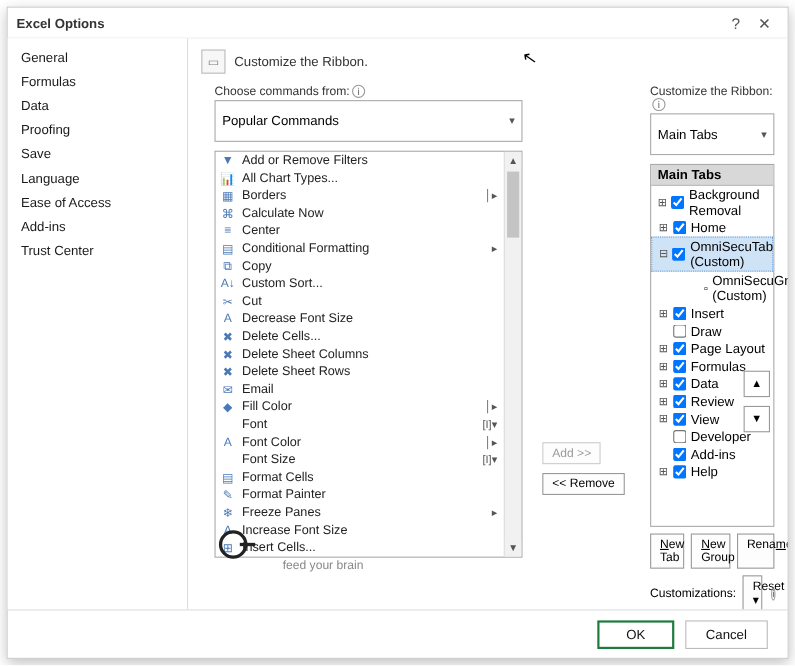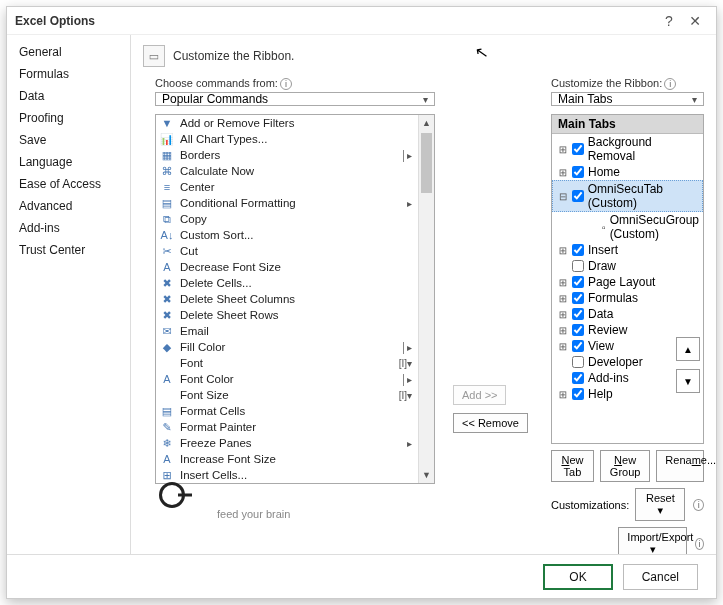--- a/index.html
+++ b/index.html
@@ -15,21 +15,21 @@
     font-size:12px; color:#333; border-bottom:1px solid #eee;
   }
   .titlebar .ttext{ font-weight:600; }
   .titlebar .spacer{ flex:1; }
   .titlebar .help, .titlebar .close{
     width:26px;height:20px;display:inline-flex;align-items:center;justify-content:center;
     color:#555;font-size:14px;
   }
   .body{ position:absolute; top:28px; left:0; right:0; bottom:44px; display:flex; }
   .sidebar{
-    width:124px; border-right:1px solid #ddd; padding:6px 0; background:#fff;
+    width:164px; border-right:1px solid #ddd; padding:6px 0; background:#fff;
   }
   .side-item{
     padding:4px 12px; font-size:12px; color:#1a1a1a; cursor:default;
   }
   .side-item.selected{
     border:2px solid #e8a23a; padding:2px 10px; background:#efefef;
   }
   .main{
     flex:1; position:relative; padding:10px 12px 6px 12px; overflow:hidden;
   }
@@ -43,21 +43,21 @@
   .col{
      display:flex; flex-direction:column; min-width:0;
   }
   .col.left{ width:280px; }
   .col.mid{ width:80px; align-items:flex-start; justify-content:center; gap:8px; padding-top:180px;}
   .col.right{ flex:1; }
   .label{ font-size:11px; color:#333; margin-bottom:2px;}
   .info{ display:inline-block; width:12px;height:12px;border:1px solid #999;border-radius:50%;
          font-size:9px;line-height:10px;text-align:center;color:#666;margin-left:2px;}
   .combo{
-    height:14px;border:1px solid #aaa;background:#fff;font-size:12px;
+    height:38px;border:1px solid #aaa;background:#fff;font-size:12px;
     display:flex;align-items:center;padding:0 6px;justify-content:space-between;
     margin-bottom:8px;
   }
   .combo .cv{ flex:1; }
   .combo .arrow{ font-size:10px;color:#555;}
   .listbox{
     border:1px solid #aaa; height:370px; overflow:hidden; position:relative; background:#fff;
   }
   .listbox .scrollb{
     position:absolute; right:0; top:0; bottom:0; width:16px; background:#f1f1f1;
@@ -148,21 +148,20 @@
 
     <div class="body">
       <div class="sidebar" id="sidebar">
           <div class="side-item">General</div>
           <div class="side-item">Formulas</div>
           <div class="side-item">Data</div>
           <div class="side-item">Proofing</div>
           <div class="side-item">Save</div>
           <div class="side-item">Language</div>
           <div class="side-item">Ease of Access</div>
-          <div class="side-item">Advanced</div>
           <div class="side-item">Add-ins</div>
           <div class="side-item">Trust Center</div>
         </div>
 
       <div class="main">
         <div class="heading">
           <span class="hicon">▭</span>
           <span class="htext">Customize the Ribbon.</span>
         </div>
 

